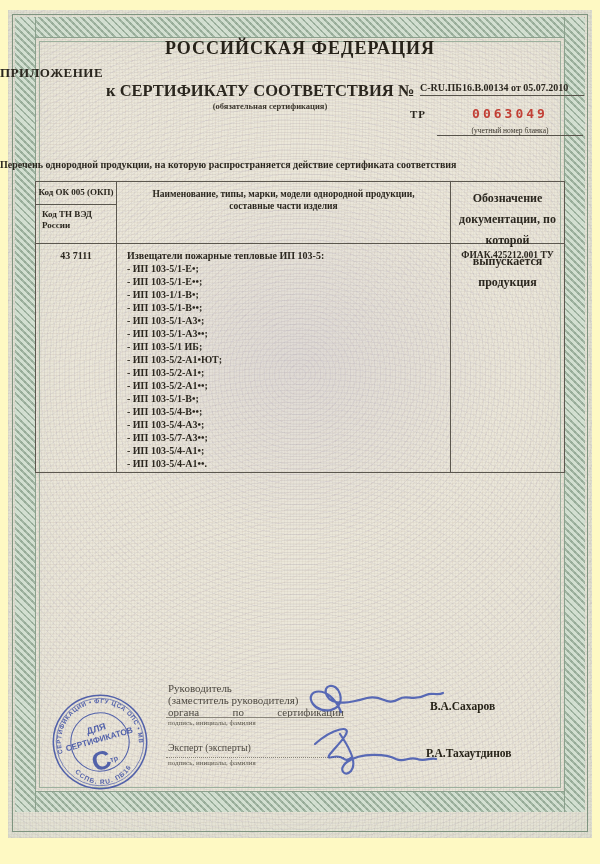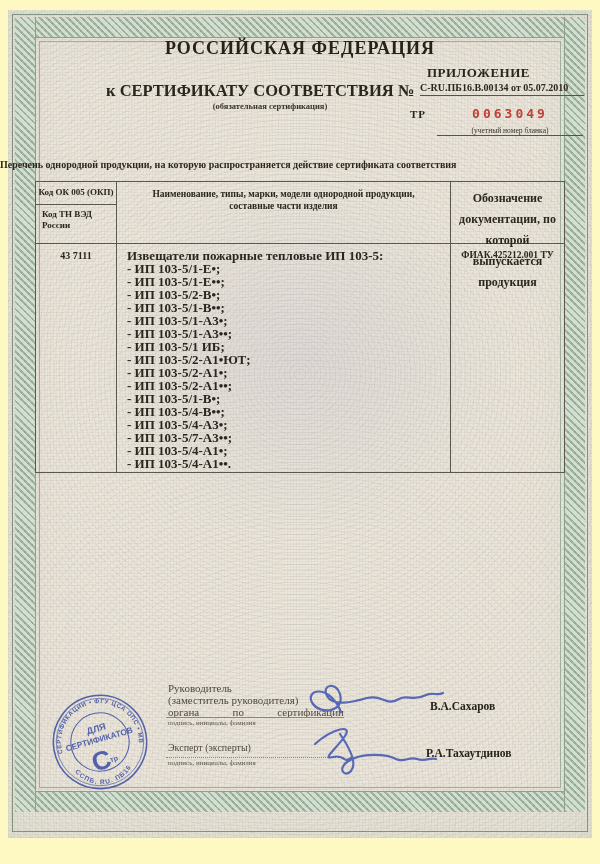--- a/index.html
+++ b/index.html
@@ -39,21 +39,21 @@
   .band-left{left:15px;top:17px;width:21px;height:795px;border-right:1px solid #8ba18d;}
   .band-right{left:564px;top:17px;width:21px;height:795px;border-left:1px solid #8ba18d;}
   .frame-inner{
     position:absolute;left:39px;top:41px;width:522px;height:747px;
     border:1px solid #9cb09d;box-sizing:border-box;
   }
 
   
   .abs{position:absolute;}
   .country{left:0;top:38px;width:600px;text-align:center;font-size:18px;font-weight:bold;letter-spacing:1px;color:#262219;}
-  .apptitle{left:0;top:65px;width:530px;text-align:right;font-size:13px;font-weight:bold;letter-spacing:0.5px;}
+  .apptitle{left:0;top:65px;width:530px;text-align:left;font-size:13px;font-weight:bold;letter-spacing:0.5px;}
   .certline{left:106px;top:81px;font-size:16.5px;font-weight:bold;white-space:nowrap;}
   .certnum{left:420px;top:82px;width:164px;font-size:10px;font-weight:bold;border-bottom:1px solid #57534a;padding-bottom:2px;white-space:nowrap;}
   .certtype{left:180px;top:101px;width:180px;text-align:center;font-size:8.5px;font-weight:bold;color:#3a352c;}
   .trlabel{left:410px;top:108px;font-size:11px;font-weight:bold;letter-spacing:1px;}
   .blanknum{left:437px;top:106px;width:146px;text-align:center;
     font-family:"DejaVu Sans Mono",monospace;font-size:13px;font-weight:600;
     letter-spacing:3px;color:#c23f35;border-bottom:1px solid #57534a;padding-bottom:14px;}
   .blankcap{left:437px;top:126px;width:146px;text-align:center;font-size:7.5px;color:#3a352c;}
   .listcaption{left:0;top:159px;width:600px;text-align:left;font-size:10px;font-weight:bold;color:#2b271f;}
 
@@ -68,21 +68,21 @@
   .tbody{flex:1;}
   .c1{width:81px;border-right:1px solid #5b574e;box-sizing:border-box;display:flex;flex-direction:column;}
   .c2{width:334px;border-right:1px solid #5b574e;box-sizing:border-box;}
   .c3{flex:1;}
   .c1a{height:23px;border-bottom:1px solid #5b574e;box-sizing:border-box;
        font-size:9px;text-align:center;padding-top:5px;}
   .c1b{flex:1;font-size:9px;padding:4px 0 0 6px;line-height:11px;width:56px;}
   .c2h{font-size:9.5px;text-align:center;padding:6px 26px 0 26px;line-height:12px;box-sizing:border-box;}
   .c3h{font-size:12px;text-align:center;padding:6px 6px 0 6px;line-height:21px;box-sizing:border-box;}
   .codecell{font-size:10px;text-align:center;padding-top:6px;}
-  .modelscell{font-size:13px;padding:5px 20px 0 10px;line-height:13px;}
+  .modelscell{font-size:10px;padding:5px 20px 0 10px;line-height:13px;}
   .doccell{font-size:9.5px;text-align:center;padding-top:6px;}
 
   
   .roles{left:168px;top:682px;width:176px;font-size:11px;line-height:12px;color:#4e4a42;}
   .role3{text-align:justify;text-align-last:justify;}
   .sigrule1{left:166px;top:716px;width:178px;border-bottom:1px solid #8a867b;height:1px;}
   .sigcap1{left:168px;top:719px;font-size:7px;color:#5a564c;}
   .expertrole{left:168px;top:742px;font-size:10px;color:#4e4a42;}
   .sigrule2{left:166px;top:756px;width:178px;border-bottom:1px dotted #8a867b;height:1px;}
   .sigcap2{left:168px;top:759px;font-size:7px;color:#5a564c;}
@@ -124,21 +124,21 @@
       </div>
       <div class="c2 c2h">Наименование, типы, марки, модели однородной продукции, составные части изделия</div>
       <div class="c3 c3h">Обозначение документации, по которой выпускается продукция</div>
     </div>
     <div class="trow tbody">
       <div class="c1 codecell">43 7111</div>
       <div class="c2 modelscell">
         <div>Извещатели пожарные тепловые ИП 103-5:</div>
         <div>- ИП 103-5/1-Е•;</div>
         <div>- ИП 103-5/1-Е••;</div>
-        <div>- ИП 103-5/2-В•;</div>
+        <div>- ИП 103-1/1-В•;</div>
         <div>- ИП 103-5/1-В••;</div>
         <div>- ИП 103-5/1-А3•;</div>
         <div>- ИП 103-5/1-А3••;</div>
         <div>- ИП 103-5/1 ИБ;</div>
         <div>- ИП 103-5/2-А1•ЮТ;</div>
         <div>- ИП 103-5/2-А1•;</div>
         <div>- ИП 103-5/2-А1••;</div>
         <div>- ИП 103-5/1-В•;</div>
         <div>- ИП 103-5/4-В••;</div>
         <div>- ИП 103-5/4-А3•;</div>

